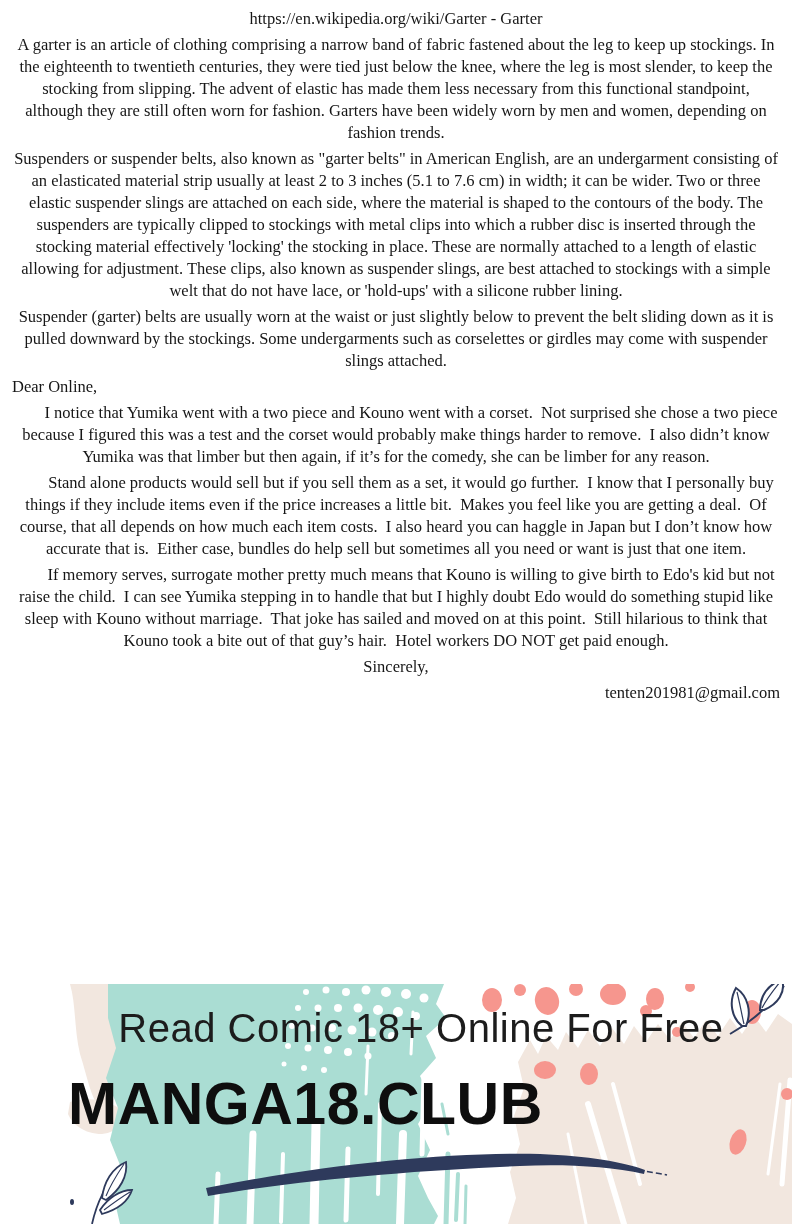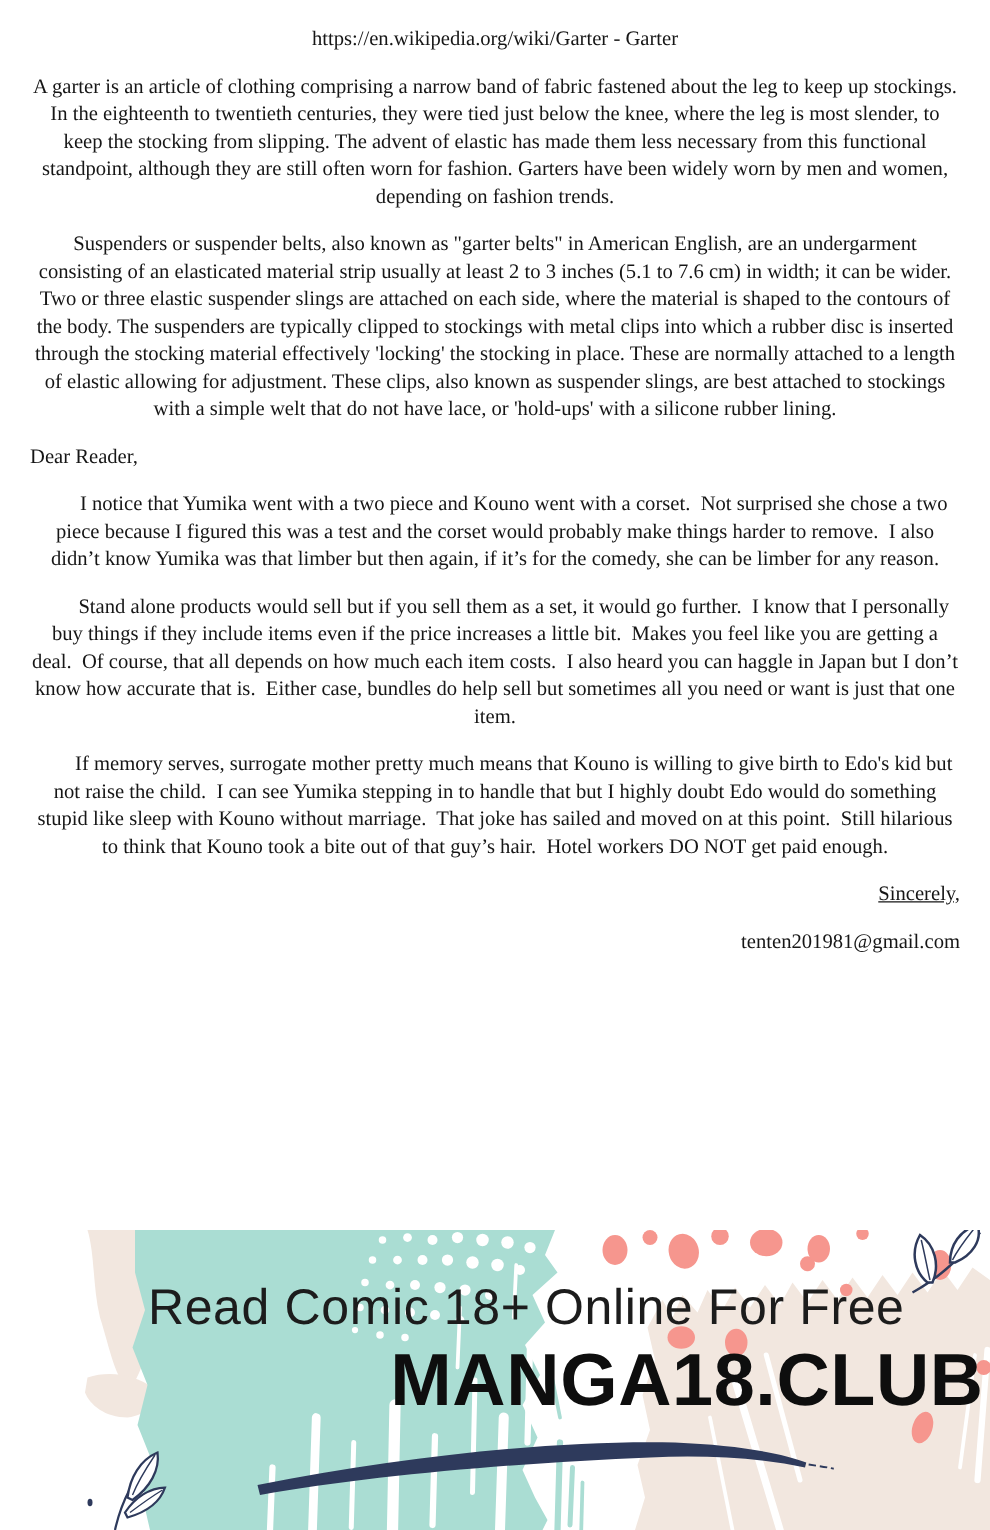--- a/index.html
+++ b/index.html
@@ -1,50 +1,51 @@
 <!DOCTYPE html>
 <html><head>
 <meta charset="utf-8">
 <style>
   html,body { margin:0; padding:0; background:#ffffff; }
   .page {
     position:relative; width:792px; height:1224px; background:#ffffff;
     overflow:hidden; font-family:"Liberation Serif", serif; color:#161616;
   }
   .doc { padding:4px 8px 0 8px; font-size:16.5px; line-height:22px; }
-  .doc p { margin:16px; }
+  .doc p { margin:4px; }
   .centered { text-align:center; }
   .salutation { margin-top:14px; text-align:left; }
   .letter-para { margin-top:20px; text-align:center; text-indent:30px; white-space:pre-wrap; }
-  .closing { margin-top:20px; text-align:right;text-decoration:underline; }
+  .closing { margin-top:20px; text-align:center; }
   .sig-name { margin-top:20px; text-align:left; }
   .sig-email { text-align:right; }
   .banner { position:absolute; top:984px; left:68px; width:724px; height:240px; }
   .banner svg { position:absolute; top:0; left:0; display:block; }
   .banner-tagline {
-    position:absolute; top:40px; left:0; width:706px; text-align:center;
+    position:absolute; top:22px; left:0; width:706px; text-align:center;
     font-family:"Liberation Sans", sans-serif; font-size:40px; line-height:1.1;
     color:#1c1c1c; letter-spacing:0.5px;
   }
   .banner-site {
-    position:absolute; top:88px; left:13px; width:706px; text-align:right;
+    position:absolute; top:88px; left:0; width:706px; text-align:left;
     font-family:"Liberation Sans", sans-serif; font-size:59px; line-height:1.1;
     font-weight:bold; color:#0e0e0e; letter-spacing:0.5px;
   }
 </style>
 </head>
 <body>
 
 <div class="page">
 
   <section class="doc">
     <p class="centered">https://en.wikipedia.org/wiki/Garter - Garter</p>
     <p class="centered">A garter is an article of clothing comprising a narrow band of fabric fastened about the leg to keep up stockings. In the eighteenth to twentieth centuries, they were tied just below the knee, where the leg is most slender, to keep the stocking from slipping. The advent of elastic has made them less necessary from this functional standpoint, although they are still often worn for fashion. Garters have been widely worn by men and women, depending on fashion trends.</p>
     <p class="centered">Suspenders or suspender belts, also known as "garter belts" in American English, are an undergarment consisting of an elasticated material strip usually at least 2 to 3 inches (5.1 to 7.6 cm) in width; it can be wider. Two or three elastic suspender slings are attached on each side, where the material is shaped to the contours of the body. The suspenders are typically clipped to stockings with metal clips into which a rubber disc is inserted through the stocking material effectively 'locking' the stocking in place. These are normally attached to a length of elastic allowing for adjustment. These clips, also known as suspender slings, are best attached to stockings with a simple welt that do not have lace, or 'hold-ups' with a silicone rubber lining.</p>
-    <p class="salutation">Dear Reader,</p>
+    <p class="centered">Suspender (garter) belts are usually worn at the waist or just slightly below to prevent the belt sliding down as it is pulled downward by the stockings. Some undergarments such as corselettes or girdles may come with suspender slings attached.</p>
+    <p class="salutation">Dear Online,</p>
     <p class="letter-para">I notice that Yumika went with a two piece and Kouno went with a corset.  Not surprised she chose a two piece because I figured this was a test and the corset would probably make things harder to remove.  I also didn’t know Yumika was that limber but then again, if it’s for the comedy, she can be limber for any reason.</p>
     <p class="letter-para">Stand alone products would sell but if you sell them as a set, it would go further.  I know that I personally buy things if they include items even if the price increases a little bit.  Makes you feel like you are getting a deal.  Of course, that all depends on how much each item costs.  I also heard you can haggle in Japan but I don’t know how accurate that is.  Either case, bundles do help sell but sometimes all you need or want is just that one item.</p>
     <p class="letter-para">If memory serves, surrogate mother pretty much means that Kouno is willing to give birth to Edo's kid but not raise the child.  I can see Yumika stepping in to handle that but I highly doubt Edo would do something stupid like sleep with Kouno without marriage.  That joke has sailed and moved on at this point.  Still hilarious to think that Kouno took a bite out of that guy’s hair.  Hotel workers DO NOT get paid enough.</p>
     <p class="closing">Sincerely,</p>
     <p class="sig-email">tenten201981@gmail.com</p>
   </section>
 
   <div class="banner">
     <svg width="724" height="240" viewBox="0 0 724 240">
 

